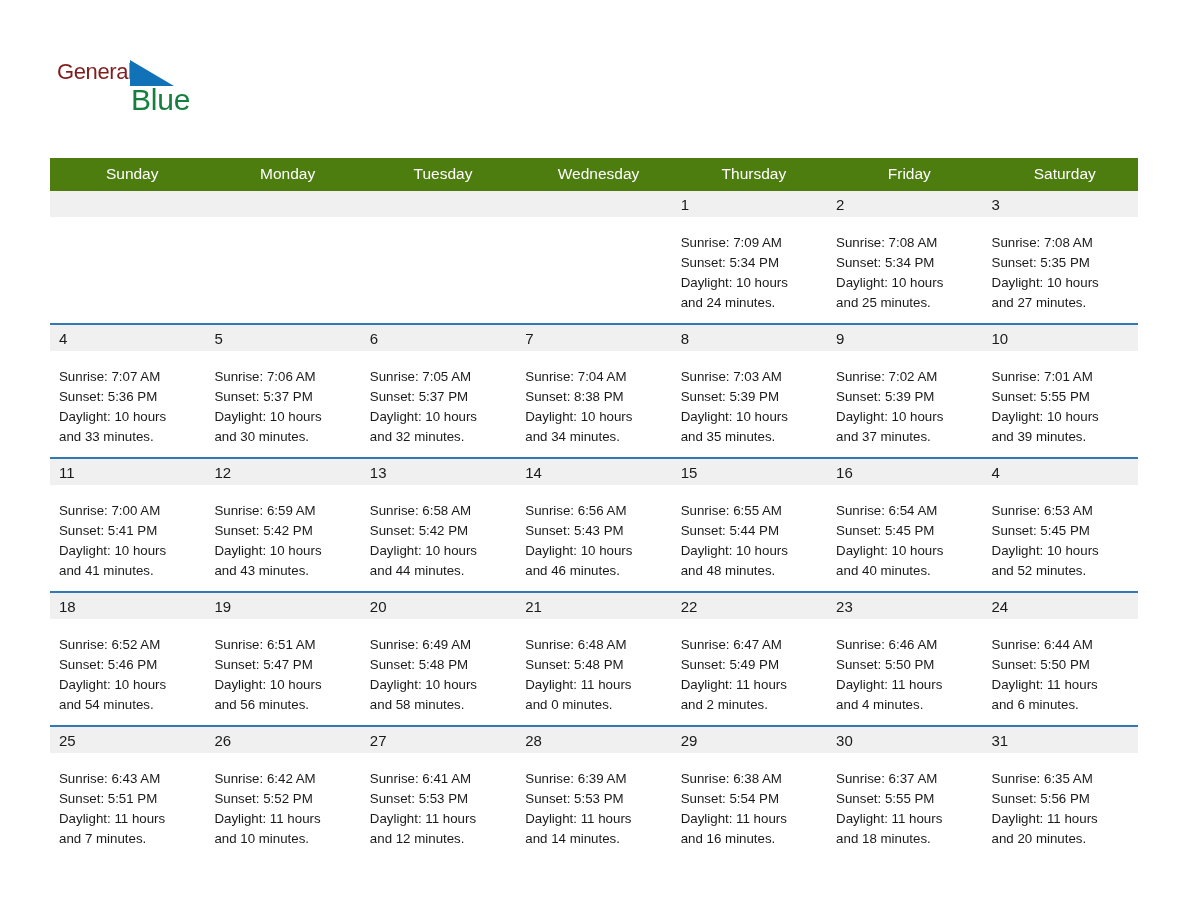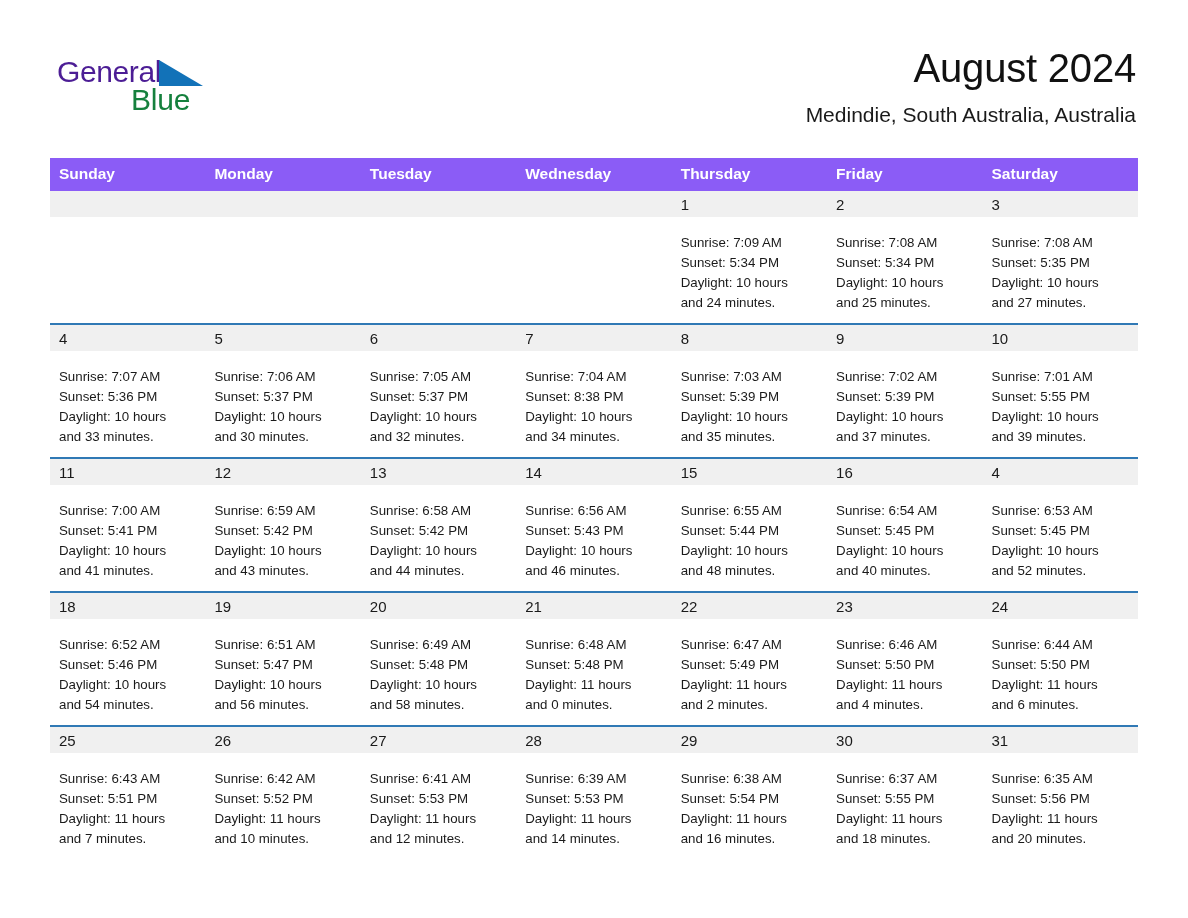--- a/index.html
+++ b/index.html
@@ -34,24 +34,24 @@
     top: 53px;
     width: 150px;
     height: 62px;
   }
   .logo-top {
     display: flex;
     align-items: flex-end;
     height: 34px;
   }
   .logo-general {
-    font-size: 30px;
+    font-size: 22px;
     line-height: 30px;
     letter-spacing: -0.4px;
-    color: #4c1d95;
+    color: #7f1d1d;
     font-family: "Liberation Sans", sans-serif;
   }
   .logo-tri {
     width: 0;
     height: 0;
     border-left: 44px solid #1272b8;
     border-top: 26px solid transparent;
     margin-left: -2px;
     margin-bottom: 1px;
   }
@@ -88,25 +88,25 @@
   
   .calendar {
     position: absolute;
     left: 50px;
     top: 158px;
     width: 1088px;
     border-collapse: collapse;
     table-layout: fixed;
   }
   .calendar th {
-    background: #8b5cf6;
+    background: #4d7c0f;
     color: #ffffff;
-    font-weight: bold;
+    font-weight: normal;
     font-size: 15.5px;
-    text-align: left;
+    text-align: center;
     padding: 7px 0 8px 9px;
     height: 20px;
     box-sizing: border-box;
   }
   .calendar td {
     vertical-align: top;
     padding: 0;
     width: 155.4px;
     border-top: 2px solid #3079b5;
   }
@@ -148,24 +148,20 @@
   <div class="header">
 
     <div class="logo">
       <div class="logo-top">
         <span class="logo-general">General</span>
         <span class="logo-tri"></span>
       </div>
       <div class="logo-blue">Blue</div>
     </div>
 
-    <div class="title-block">
-      <h1 class="cal-title">August 2024</h1>
-      <h2 class="cal-subtitle">Medindie, South Australia, Australia</h2>
-    </div>
 
   </div>
 
   <table class="calendar">
     <thead>
       <tr>
         <th>Sunday</th>
         <th>Monday</th>
         <th>Tuesday</th>
         <th>Wednesday</th>

